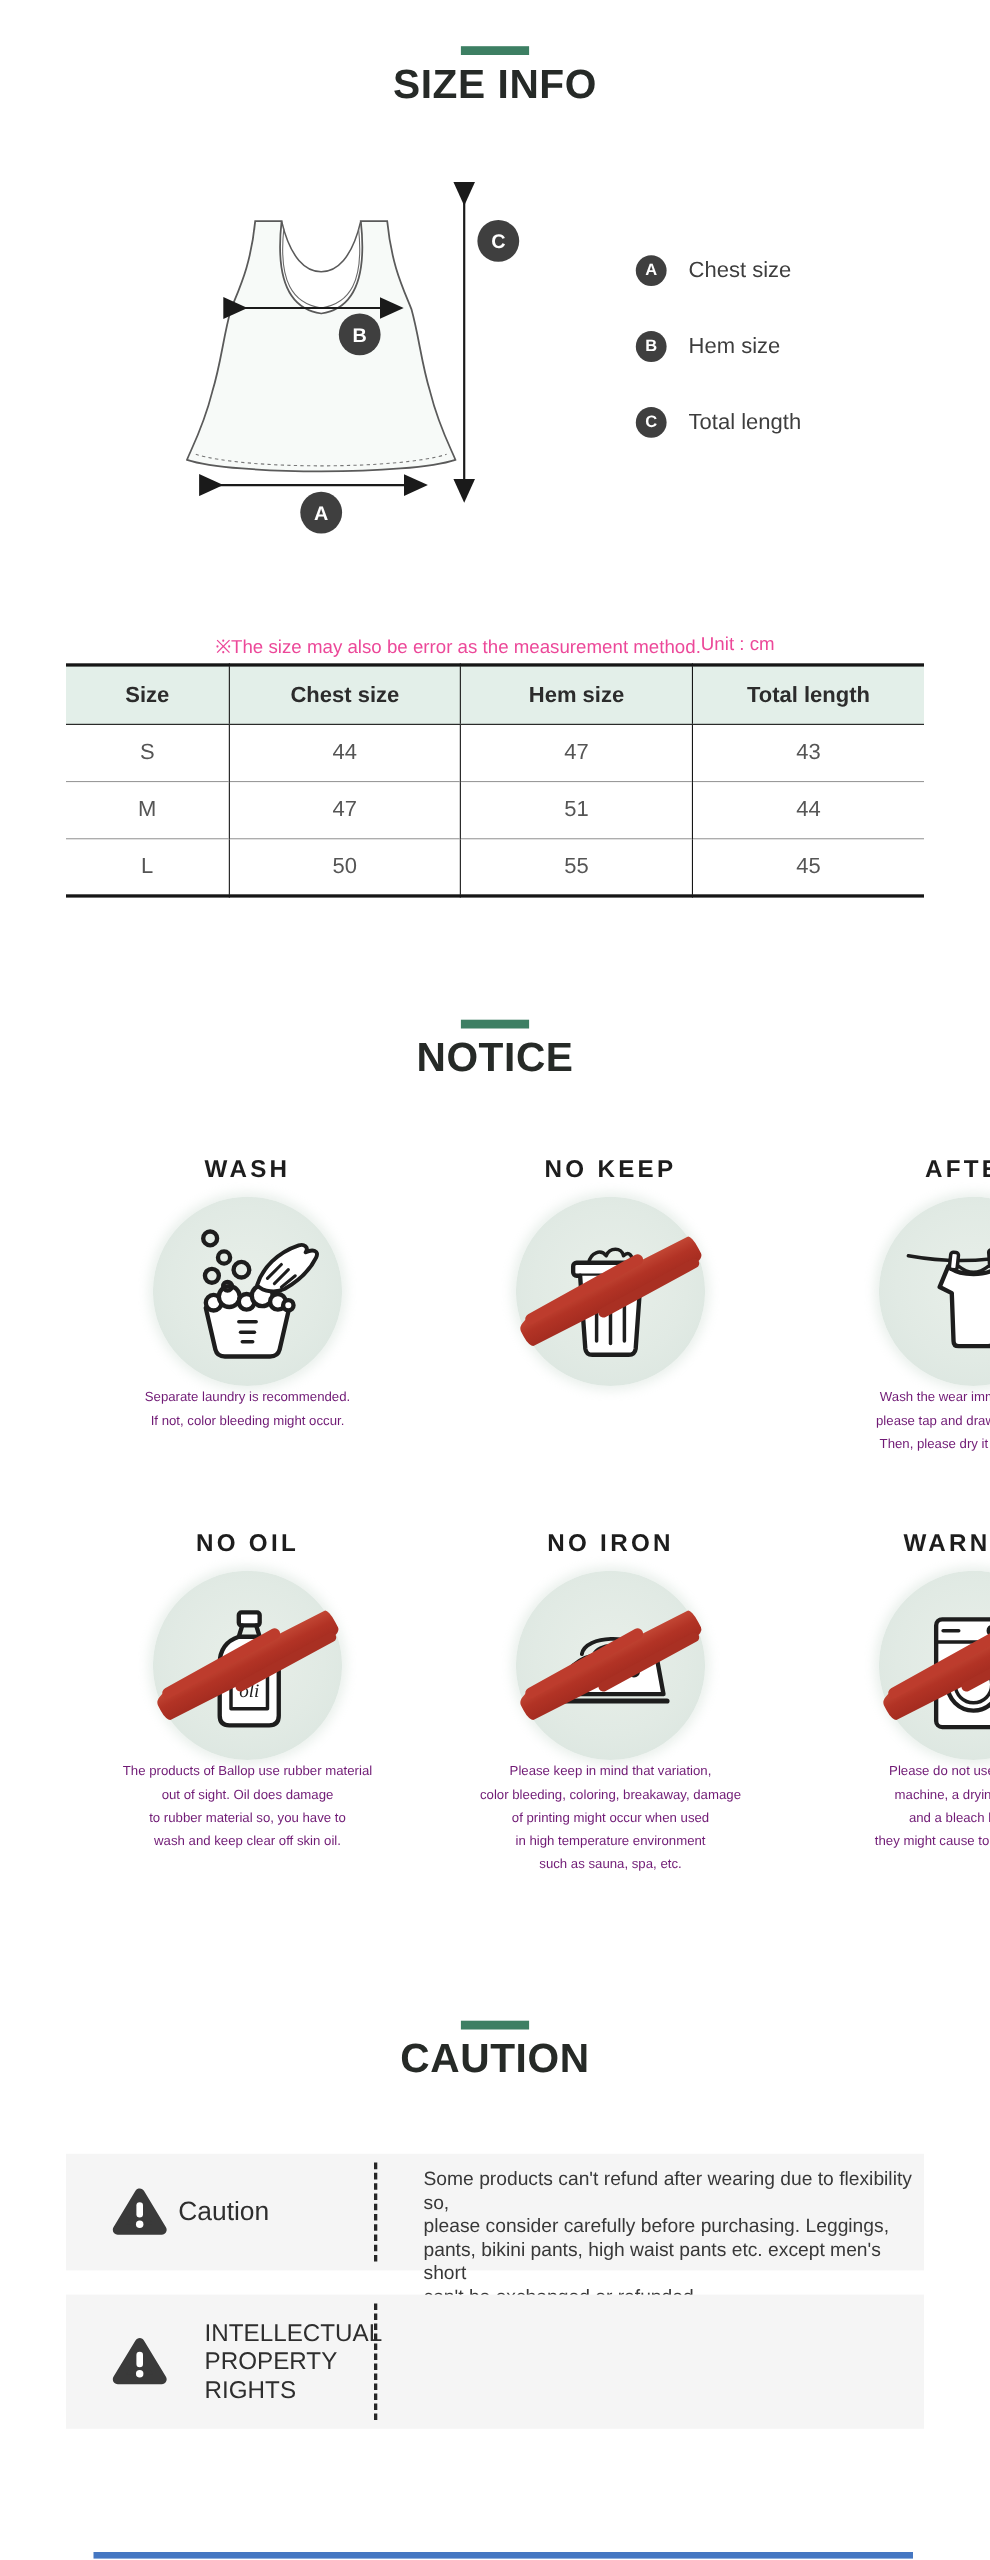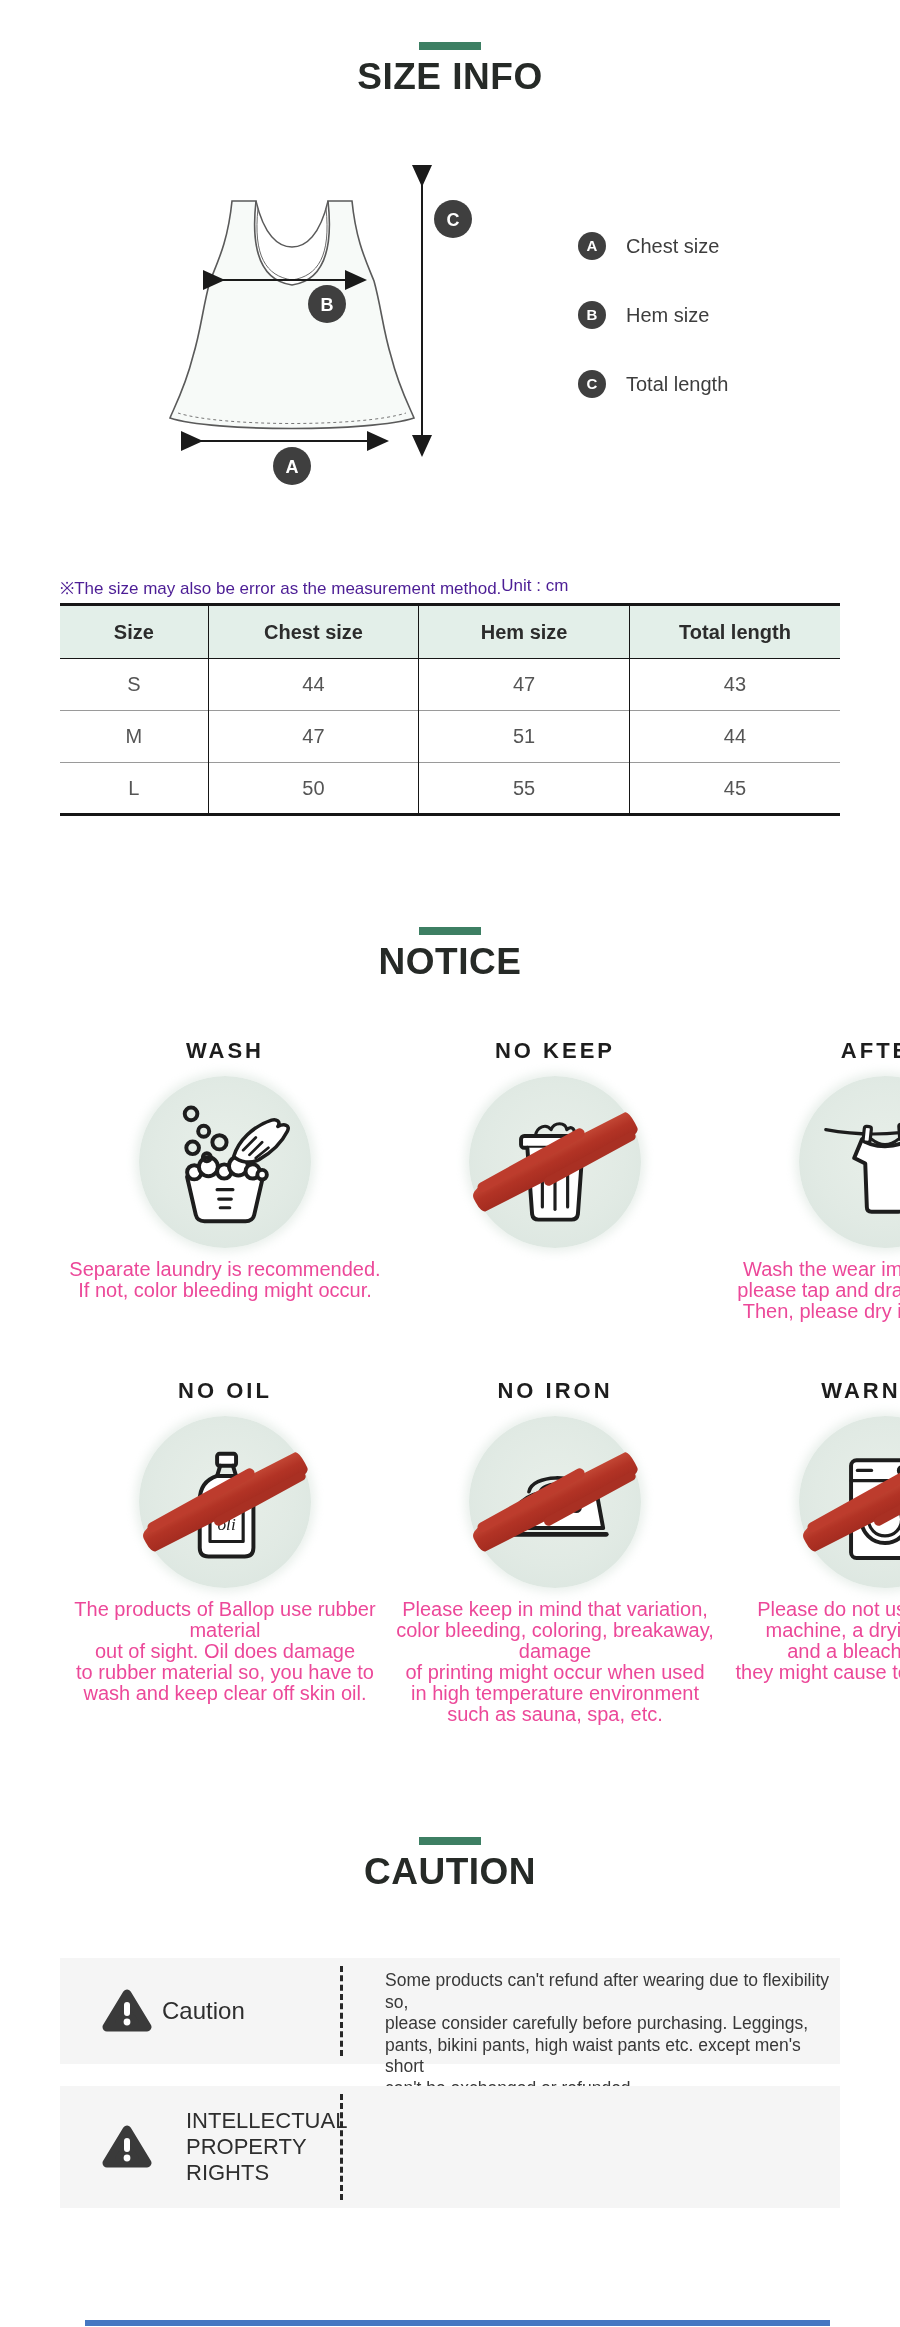--- a/index.html
+++ b/index.html
@@ -14,50 +14,50 @@
 
   
   .diagram-svg { position:absolute; left:100px; top:158px; width:380px; height:332px; }
   .legend { position:absolute; left:578px; top:232px; }
   .legend-row { display:flex; align-items:center; height:28px; margin-bottom:41px; }
   .legend-badge { width:28px; height:28px; border-radius:50%; background:#3f3f3f; color:#fff;
                   font-size:15px; font-weight:700; line-height:28px; text-align:center; flex:0 0 28px; }
   .legend-label { margin-left:20px; font-size:20px; color:#3d3d3d; }
 
   
-  .note-row { position:absolute; left:60px; top:576px; width:780px; display:flex; justify-content:flex-start;
-              font-size:17px; color:#4c1d95; }
+  .note-row { position:absolute; left:60px; top:576px; width:780px; display:flex; justify-content:center;
+              font-size:17px; color:#ec4899; }
   table.size-table { position:absolute; left:60px; top:603px; width:780px; border-collapse:collapse;
                      border-top:3px solid #161616; border-bottom:3px solid #161616; }
   table.size-table th { background:#e3efe9; height:54px; font-size:20px; font-weight:700; color:#2c2c2c; }
   table.size-table td { height:52px; font-size:20px; color:#555; text-align:center; }
   table.size-table th + th, table.size-table td + td { border-left:1px solid #161616; }
   table.size-table thead th { border-bottom:1px solid #161616; }
   table.size-table tbody tr + tr td { border-top:1px solid #9a9a9a; }
 
   
   .notice-grid { position:absolute; left:60px; top:1038px; width:780px; display:grid;
                  grid-template-columns:repeat(3,1fr); grid-auto-rows:340px; }
   .notice-cell { position:relative; text-align:center; }
-  .notice-heading { margin-top:0; font-size:22px; font-weight:700; letter-spacing:3px; color:#1d1d1d; }
+  .notice-heading { margin-top:12px; font-size:22px; font-weight:700; letter-spacing:3px; color:#1d1d1d; }
   .icon-circle { position:relative; width:172px; height:172px; margin:12px auto 0;
                  border-radius:50%;
                  background:radial-gradient(circle at 50% 46%, #e8efe9 0%, #e1eae4 55%, #dde7e1 78%, rgba(221,231,225,0.35) 92%, rgba(221,231,225,0) 100%);
                  box-shadow:0 0 10px 4px rgba(222,232,226,0.65); }
   .icon-svg { position:absolute; left:11px; top:11px; width:150px; height:150px; }
   .slash { position:absolute; left:50%; top:50%; width:178px; height:25px;
            transform:translate(-50%,-50%) rotate(-27deg);
            background:linear-gradient(180deg,#c24634 0%,#b23325 45%,#a42c20 100%);
            border-radius:12px 4px 10px 5px / 8px 14px 6px 12px; }
   .slash::before { content:""; position:absolute; left:8px; top:-5px; width:68%; height:10px;
                    background:#bd3c2d; border-radius:8px; transform:rotate(-2deg); }
   .slash::after { content:""; position:absolute; right:5px; bottom:-5px; width:58%; height:9px;
                   background:#a93023; border-radius:8px; transform:rotate(-1.5deg); }
-  .notice-caption { position:relative; left:50%; transform:translateX(-50%); width:330px; margin-top:11px;
-                    font-size:20px; line-height:21px; color:#ec4899; white-space:pre-line; }
+  .notice-caption { position:relative; left:50%; transform:translateX(-50%); width:330px; 
+                    font-size:12px; line-height:21px; color:#701a75; white-space:pre-line; }
 
   
   .caution-box { position:absolute; left:60px; width:780px; background:#f5f5f5; }
   .caution-box .divider { position:absolute; left:280px; top:8px; bottom:8px; border-left:3px dashed #272727; }
   .warn-icon { position:absolute; left:42px; width:50px; height:46px; }
   .caution-label { position:absolute; font-size:24px; color:#2e2e2e; white-space:pre-line; line-height:27px; }
   .caution-text { position:absolute; left:325px; font-size:17.5px; line-height:21.5px; color:#383838; white-space:pre-line; }
 
   .bottom-bar { position:absolute; left:85px; top:2320px; width:745px; height:6px; background:#4577c2; }
 </style>

